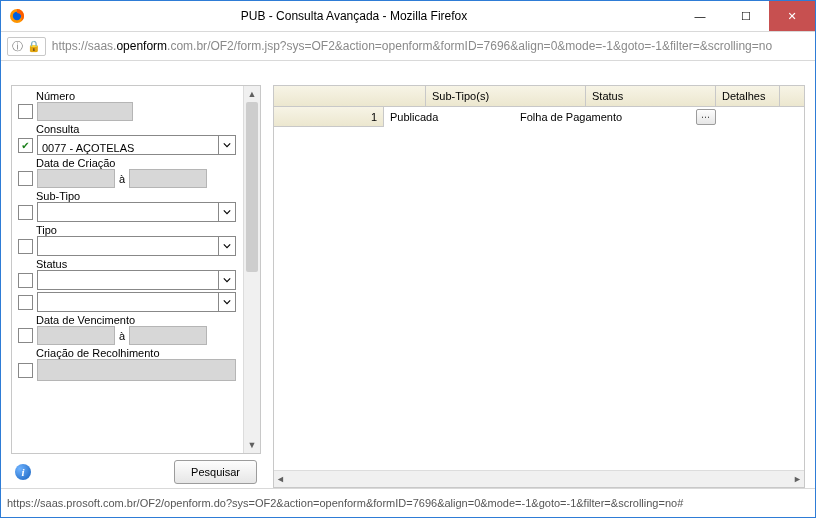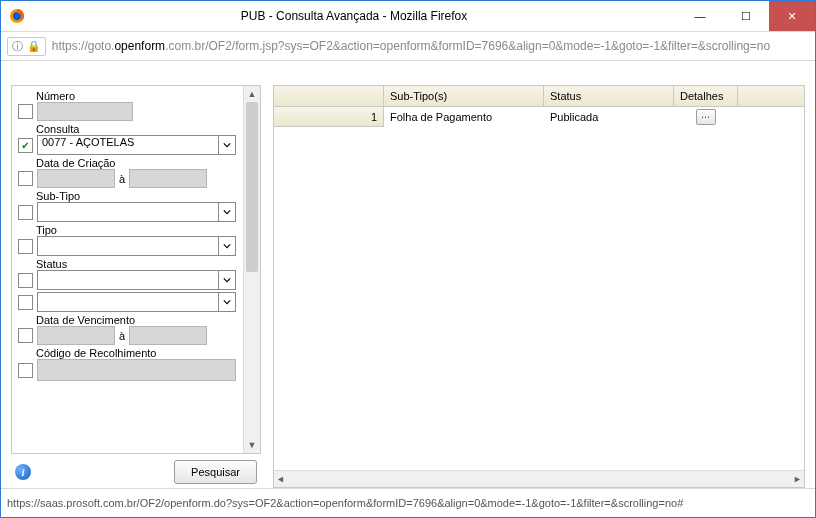--- a/index.html
+++ b/index.html
@@ -26,30 +26,30 @@
   .scroll-track{position:absolute;top:0;right:0;width:16px;height:100%;background:#f0f0f0;border-left:1px solid #dcdcdc;}
   .scroll-up,.scroll-down{height:16px;display:flex;align-items:center;justify-content:center;color:#606060;font-size:9px;}
   .scroll-down{position:absolute;bottom:0;width:100%;}
   .scroll-thumb{position:absolute;top:16px;left:2px;right:2px;height:170px;background:#cdcdcd;border-radius:2px;}
   .form-fields{margin-right:18px;}
   .field{margin-bottom:2px;}
   .field .lbl{font-size:11px;color:#000;margin-left:18px;}
   .field .row{display:flex;align-items:center;gap:4px;}
   .chk{width:13px;height:13px;border:1px solid #888;background:#fff;display:inline-flex;align-items:center;justify-content:center;font-size:10px;color:#1a7f1a;}
   .txt{height:19px;background:#d7d7d7;border:1px solid #b5b5b5;box-sizing:border-box;}
-  .sel{height:20px;border:1px solid #888;background:#fff;display:flex;align-items:flex-start;box-sizing:border-box;position:relative;padding:0 18px 0 4px;font-size:11px;}
+  .sel{height:20px;border:1px solid #888;background:#fff;display:flex;align-items:flex-end;box-sizing:border-box;position:relative;padding:0 18px 0 4px;font-size:11px;}
   .sel .arrow{position:absolute;right:0;top:0;bottom:0;width:16px;border-left:1px solid #888;display:flex;align-items:center;justify-content:center;}
   .sel .arrow svg{width:8px;height:8px;}
   .range-sep{font-size:11px;}
   .foot-row{display:flex;align-items:center;justify-content:space-between;padding:6px 4px 4px 4px;}
   .info-icon{width:16px;height:16px;border-radius:50%;background:radial-gradient(circle at 30% 30%,#6fb3ff,#1560bd);color:#fff;display:flex;align-items:center;justify-content:center;font-weight:bold;font-size:11px;font-style:italic;font-family:Georgia,serif;}
   .btn{height:22px;border:1px solid #9c9c9c;border-radius:3px;background:linear-gradient(#fdfdfd,#e6e6e6);padding:0 16px;font-size:11px;display:flex;align-items:center;}
   
   .right{flex:1;border:1px solid #c8c8c8;display:flex;flex-direction:column;min-width:0;}
-  .grid-head{display:flex;height:20px;background:linear-gradient(#f7f4e6,#ece7cf);border-bottom:1px solid #c8c8c8;font-size:11px;}
+  .grid-head{display:flex;height:20px;background:linear-gradient(#f7f4e6,#ece7cf);border-bottom:1px solid #c8c8c8;font-size:11px;padding-left:42px;}
   .gh{border-right:1px solid #c8c8c8;padding:2px 6px;box-sizing:border-box;display:flex;align-items:center;}
   .gh.c0{width:110px;}
   .gh.c1{width:160px;}
   .gh.c2{width:130px;}
   .gh.c3{width:64px;}
   .gh.cx{flex:1;border-right:none;}
   .grid-body{flex:1;position:relative;}
   .grow{display:flex;height:20px;font-size:11px;align-items:stretch;}
   .gc{padding:2px 6px;box-sizing:border-box;display:flex;align-items:center;}
   .gc.c0{width:110px;justify-content:flex-end;background:linear-gradient(#f7f4e6,#ece7cf);border-right:1px solid #c8c8c8;border-bottom:1px solid #c8c8c8;}
@@ -87,21 +87,21 @@
         </div>
     </div>
   </div>
 
   <div class="urlbar">
     <div class="identity">
       <span>ⓘ</span>
       <span class="lock">🔒</span>
     </div>
     <div class="url">
-      <span>https://goto.</span><span class="host">openform</span><span>.com.br</span><span>/OF2/form.jsp?sys=OF2&amp;action=openform&amp;formID=7696&amp;align=0&amp;mode=-1&amp;goto=-1&amp;filter=&amp;scrolling=no</span>
+      <span>https://saas.</span><span class="host">openform</span><span>.com.br</span><span>/OF2/form.jsp?sys=OF2&amp;action=openform&amp;formID=7696&amp;align=0&amp;mode=-1&amp;goto=-1&amp;filter=&amp;scrolling=no</span>
     </div>
   </div>
 
   <div class="content">
 
     <div class="left-wrap">
       <div class="left">
         <div class="form-fields">
 
           <div class="field">
@@ -196,21 +196,21 @@
             <div class="lbl">Data de Vencimento</div>
             <div class="row">
               <span class="chk"></span>
               <span class="txt" style="width:78px"></span>
               <span class="range-sep">à</span>
               <span class="txt" style="width:78px"></span>
             </div>
           </div>
 
           <div class="field">
-            <div class="lbl">Código de Recolhimento</div>
+            <div class="lbl">Criação de Recolhimento</div>
             <div class="row">
               <span class="chk"></span>
               <span class="txt" style="flex:1;height:22px"></span>
             </div>
           </div>
 
         </div>
 
         <div class="scroll-track">
           <div class="scroll-up">▲</div>
@@ -230,22 +230,22 @@
       <div class="grid-head">
         <div class="gh c0"></div>
         <div class="gh c1">Sub-Tipo(s)</div>
         <div class="gh c2">Status</div>
         <div class="gh c3">Detalhes</div>
         <div class="gh cx"></div>
       </div>
       <div class="grid-body">
         <div class="grow">
           <div class="gc c0">1</div>
+          <div class="gc c2">Publicada</div>
           <div class="gc c1">Folha de Pagamento</div>
-          <div class="gc c2">Publicada</div>
           <div class="gc c3">
             <span class="details-btn">⋯</span>
           </div>
         </div>
       </div>
       <div class="hscroll">
         <span>◄</span>
         <span>►</span>
       </div>
     </div>

